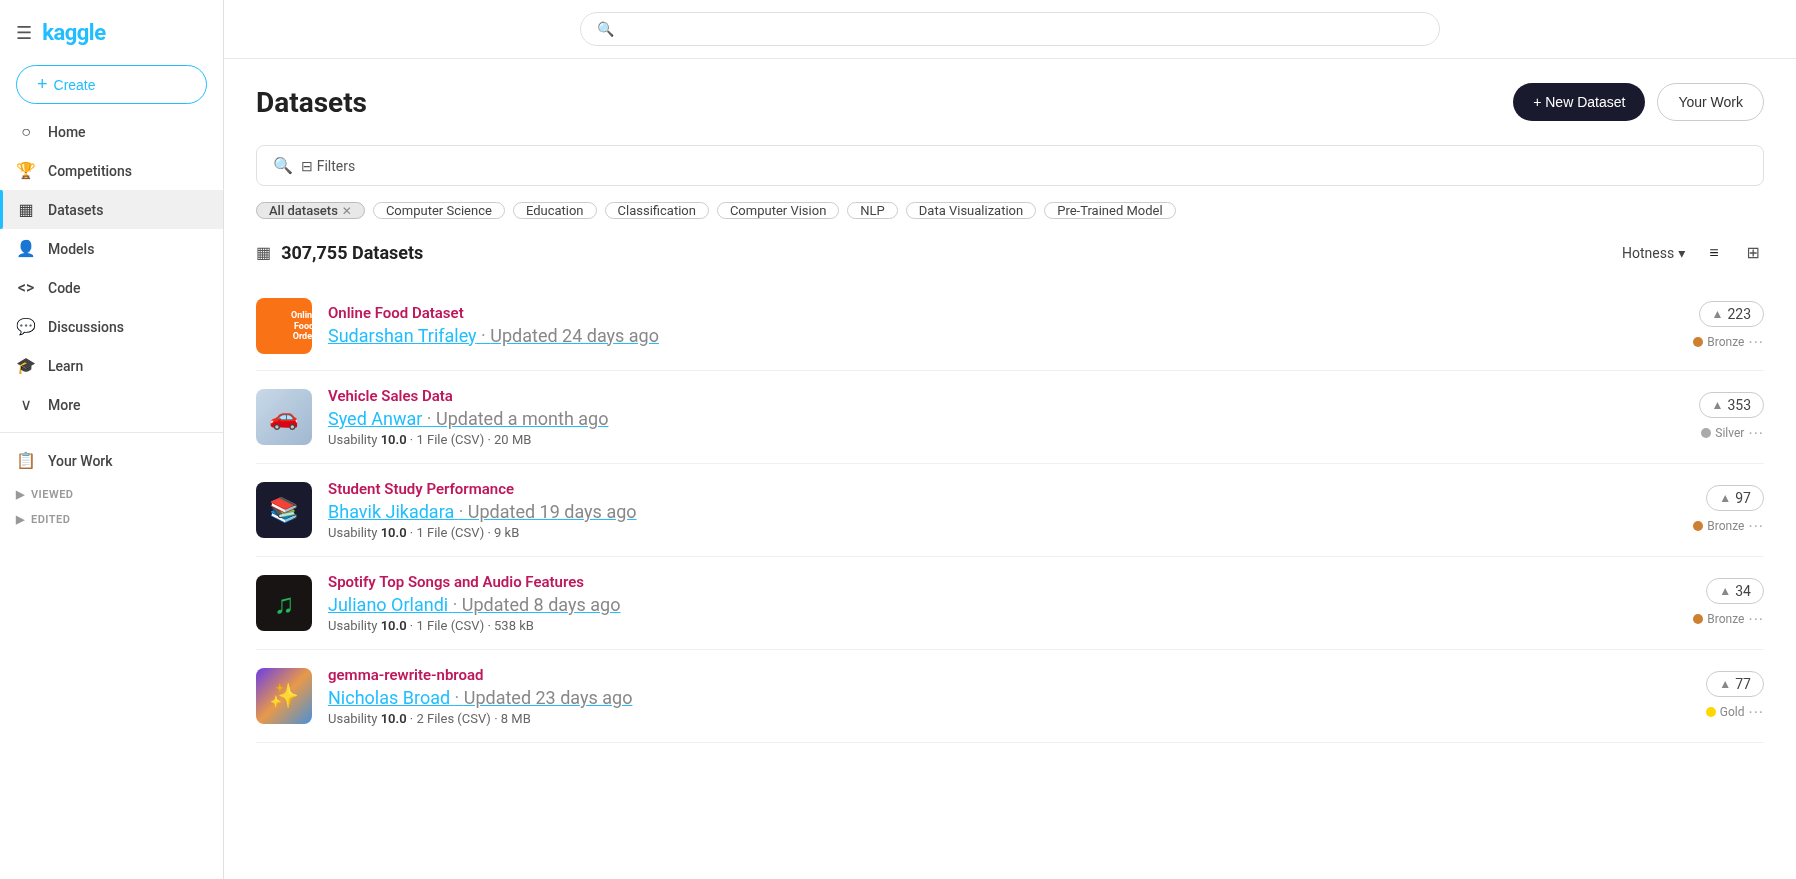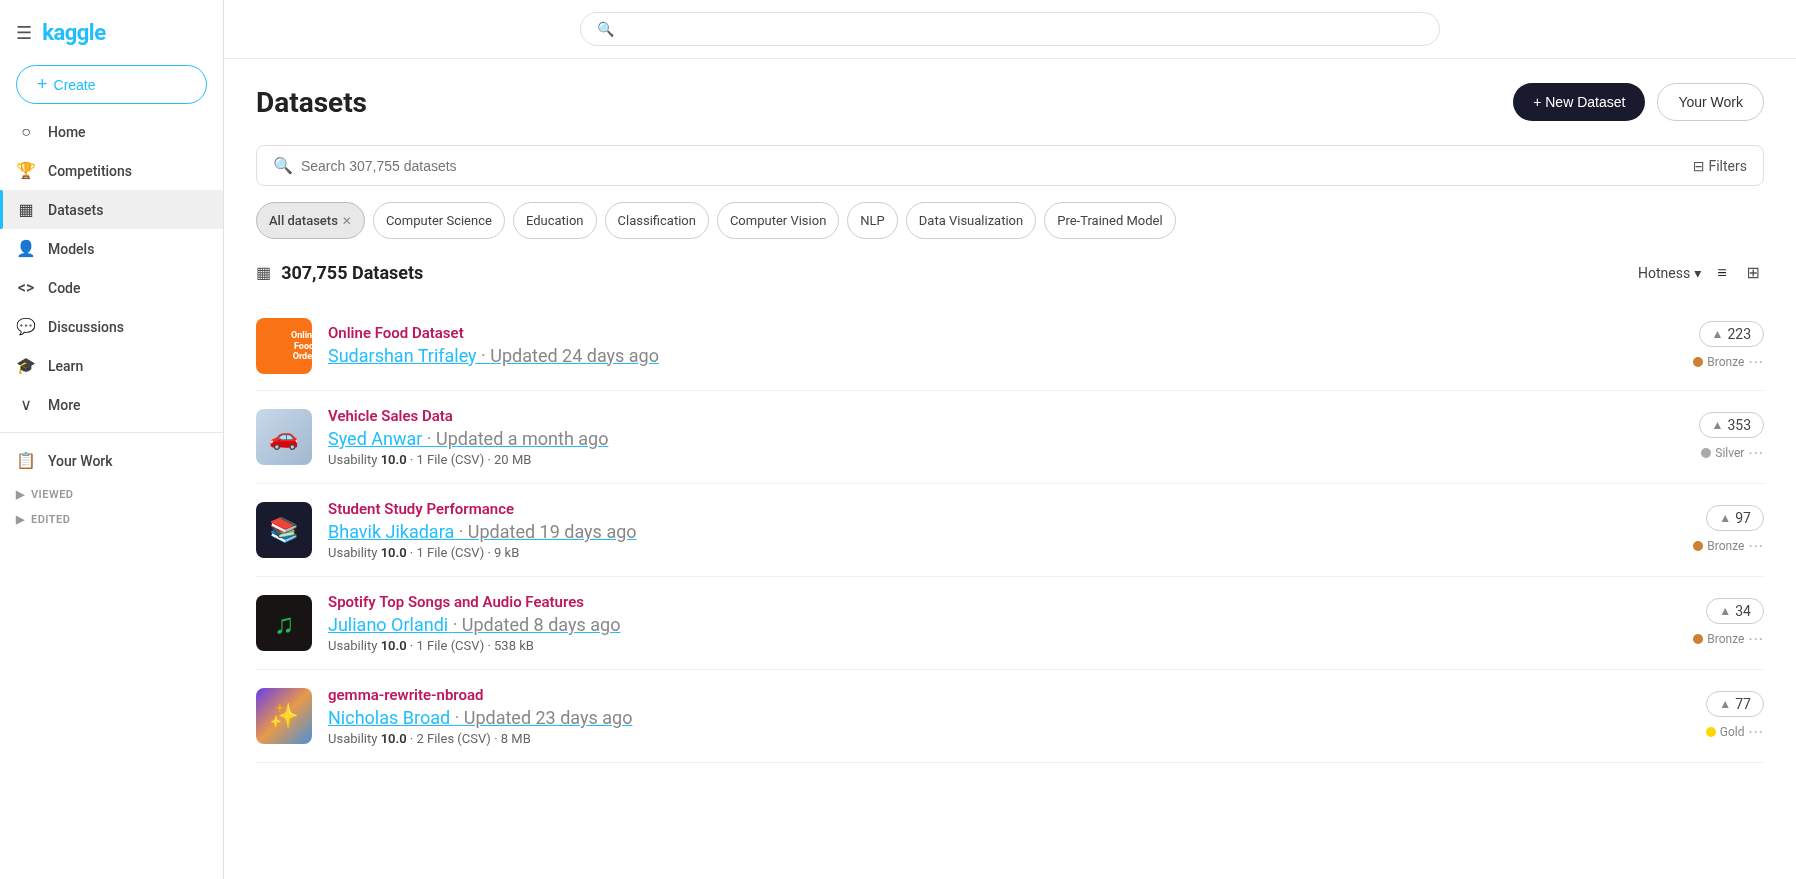--- a/index.html
+++ b/index.html
@@ -37,30 +37,30 @@
     .new-dataset-btn { background: #1a1a2e; color: #fff; border: none; border-radius: 24px; padding: 10px 20px; font-size: 14px; font-weight: 500; cursor: pointer; display: flex; align-items: center; gap: 6px; }
     .your-work-btn { background: #fff; color: #333; border: 1.5px solid #ccc; border-radius: 24px; padding: 10px 20px; font-size: 14px; font-weight: 500; cursor: pointer; }
 
     
     .dataset-search { display: flex; align-items: center; gap: 8px; border: 1px solid #e0e0e0; border-radius: 8px; padding: 10px 16px; margin-bottom: 16px; }
     .dataset-search input { border: none; outline: none; font-size: 14px; color: #555; flex: 1; background: transparent; }
     .filter-btn { display: flex; align-items: center; gap: 4px; color: #555; font-size: 14px; cursor: pointer; }
 
     
     .tags-row { display: flex; gap: 8px; flex-wrap: wrap; margin-bottom: 20px; align-items: center; }
-    .tag { border: 1px solid #ccc; border-radius: 20px; padding: 10px 12px; font-size: 13px; cursor: pointer; color: #444; background: #fff; display: flex; align-items: center; gap: 4px; }
+    .tag { border: 1px solid #ccc; border-radius: 20px; padding: 0 12px; font-size: 13px; cursor: pointer; color: #444; background: #fff; display: flex; align-items: center; gap: 4px; }
     .tag.active { background: #e8e8e8; border-color: #bbb; font-weight: 500; }
     .tag-close { font-size: 12px; color: #888; }
 
     
     .count-row { display: flex; align-items: center; justify-content: space-between; margin-bottom: 16px; }
     .count-left { display: flex; align-items: center; gap: 10px; }
     .count-icon { font-size: 16px; color: #555; }
     .count-text { font-size: 18px; font-weight: 700; color: #222; }
-    .count-right { display: flex; align-items: center; gap: 12px; }
+    .count-right { display: flex; align-items: center; gap: 20px; }
     .sort-btn { display: flex; align-items: center; gap: 4px; font-size: 14px; color: #444; cursor: pointer; }
     .view-btn { font-size: 16px; color: #555; cursor: pointer; padding: 4px; }
     .view-btn.active { color: #222; }
 
     
     .dataset-list { display: flex; flex-direction: column; gap: 0; }
     .dataset-item { display: flex; align-items: center; padding: 16px 0; border-bottom: 1px solid #f0f0f0; gap: 16px; }
     .dataset-thumb { width: 56px; height: 56px; border-radius: 8px; object-fit: cover; flex-shrink: 0; overflow: hidden; display: flex; align-items: center; justify-content: center; font-size: 10px; font-weight: 700; }
     .dataset-info { flex: 1; }
     .dataset-name { font-size: 15px; font-weight: 600; color: #be185d; margin-bottom: 3px; cursor: pointer; }
@@ -159,21 +159,20 @@
           <span>+ New Dataset</span>
         </button>
         <button class="your-work-btn">
           <span>Your Work</span>
         </button>
       </div>
     </div>
 
     <div class="dataset-search">
       <span>🔍</span>
-      <input type="text" placeholder="Search 307,755 datasets" style="">
       <div class="filter-btn">
         <span>⊟</span>
         <span>Filters</span>
       </div>
     </div>
 
     <div class="tags-row">
       <div class="tag active">
         <span>All datasets</span>
         <span class="tag-close">✕</span>

